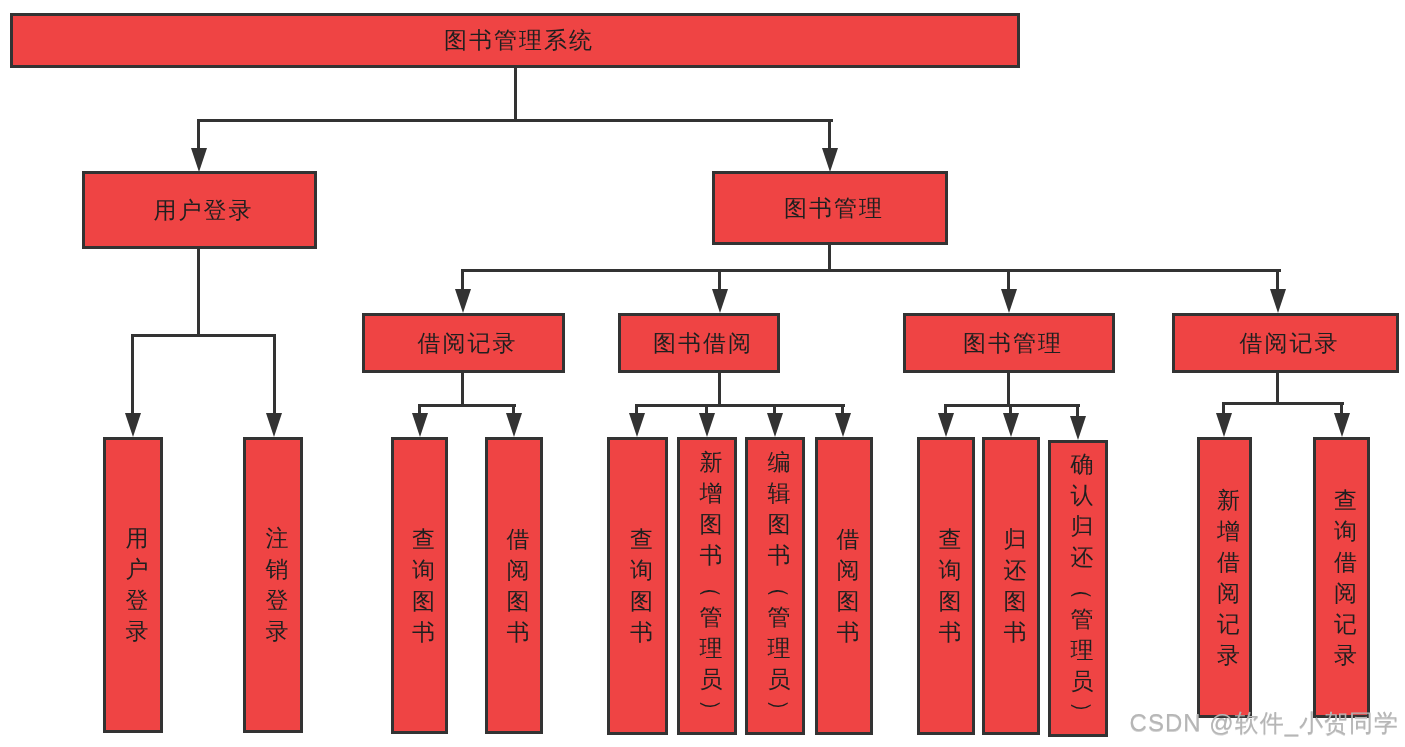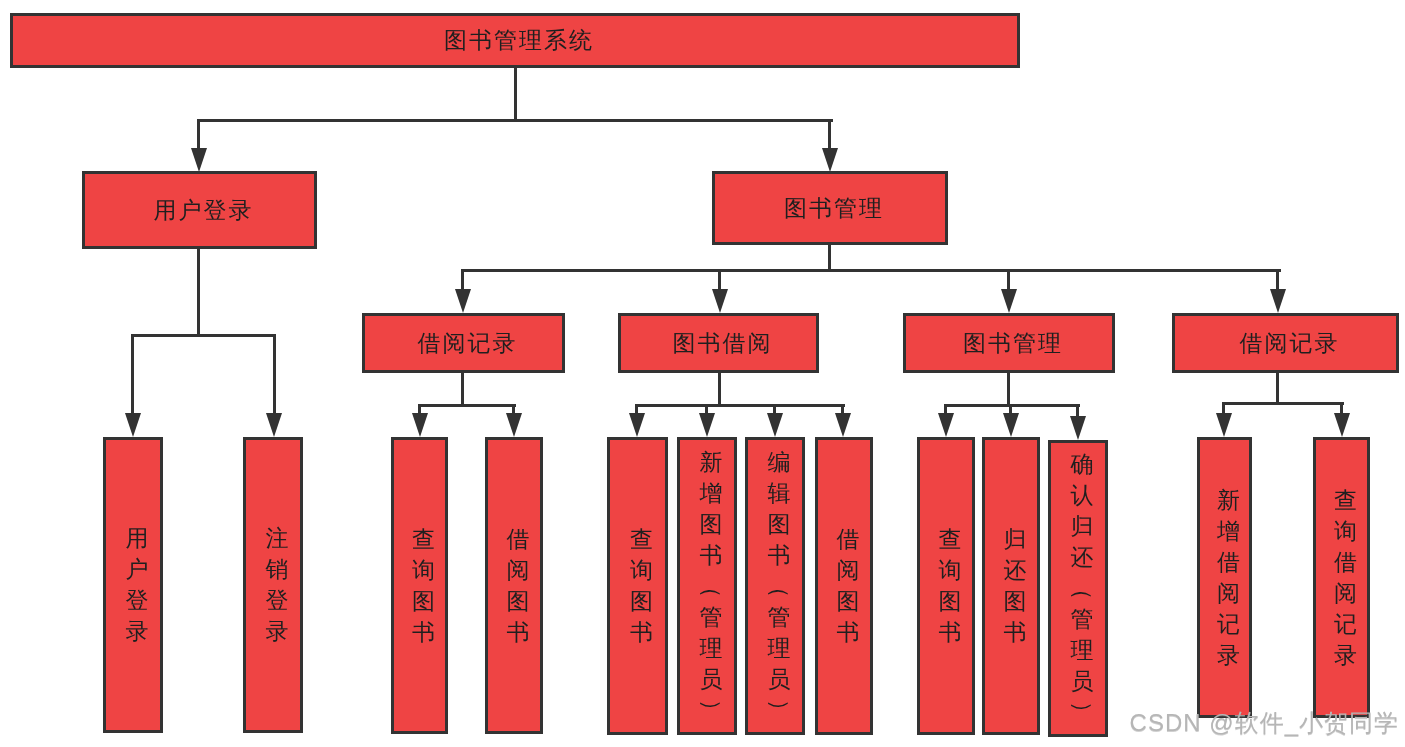--- a/index.html
+++ b/index.html
@@ -126,21 +126,21 @@
   <div class="arrow" style="left:1334px;top:413px"></div>
 
   <div class="box" style="left:10px;top:13px;width:1010px;height:55px">图书管理系统</div>
 
   <div class="box" style="left:82px;top:171px;width:235px;height:78px">用户登录</div>
 
   <div class="box" style="left:712px;top:171px;width:236px;height:74px">图书管理</div>
 
   <div class="box" style="left:362px;top:313px;width:203px;height:60px">借阅记录</div>
 
-  <div class="box" style="left:618px;top:313px;width:201px;height:60px">图书借阅</div>
+  <div class="box" style="left:618px;top:313px;width:162px;height:60px">图书借阅</div>
 
   <div class="box" style="left:903px;top:313px;width:212px;height:60px">图书管理</div>
 
   <div class="box" style="left:1172px;top:313px;width:227px;height:60px">借阅记录</div>
 
   <div class="box vbox" style="left:103px;top:437px;width:60px;height:296px">
       <span class="vchar">用</span>
       <span class="vchar">户</span>
       <span class="vchar">登</span>
       <span class="vchar">录</span>

